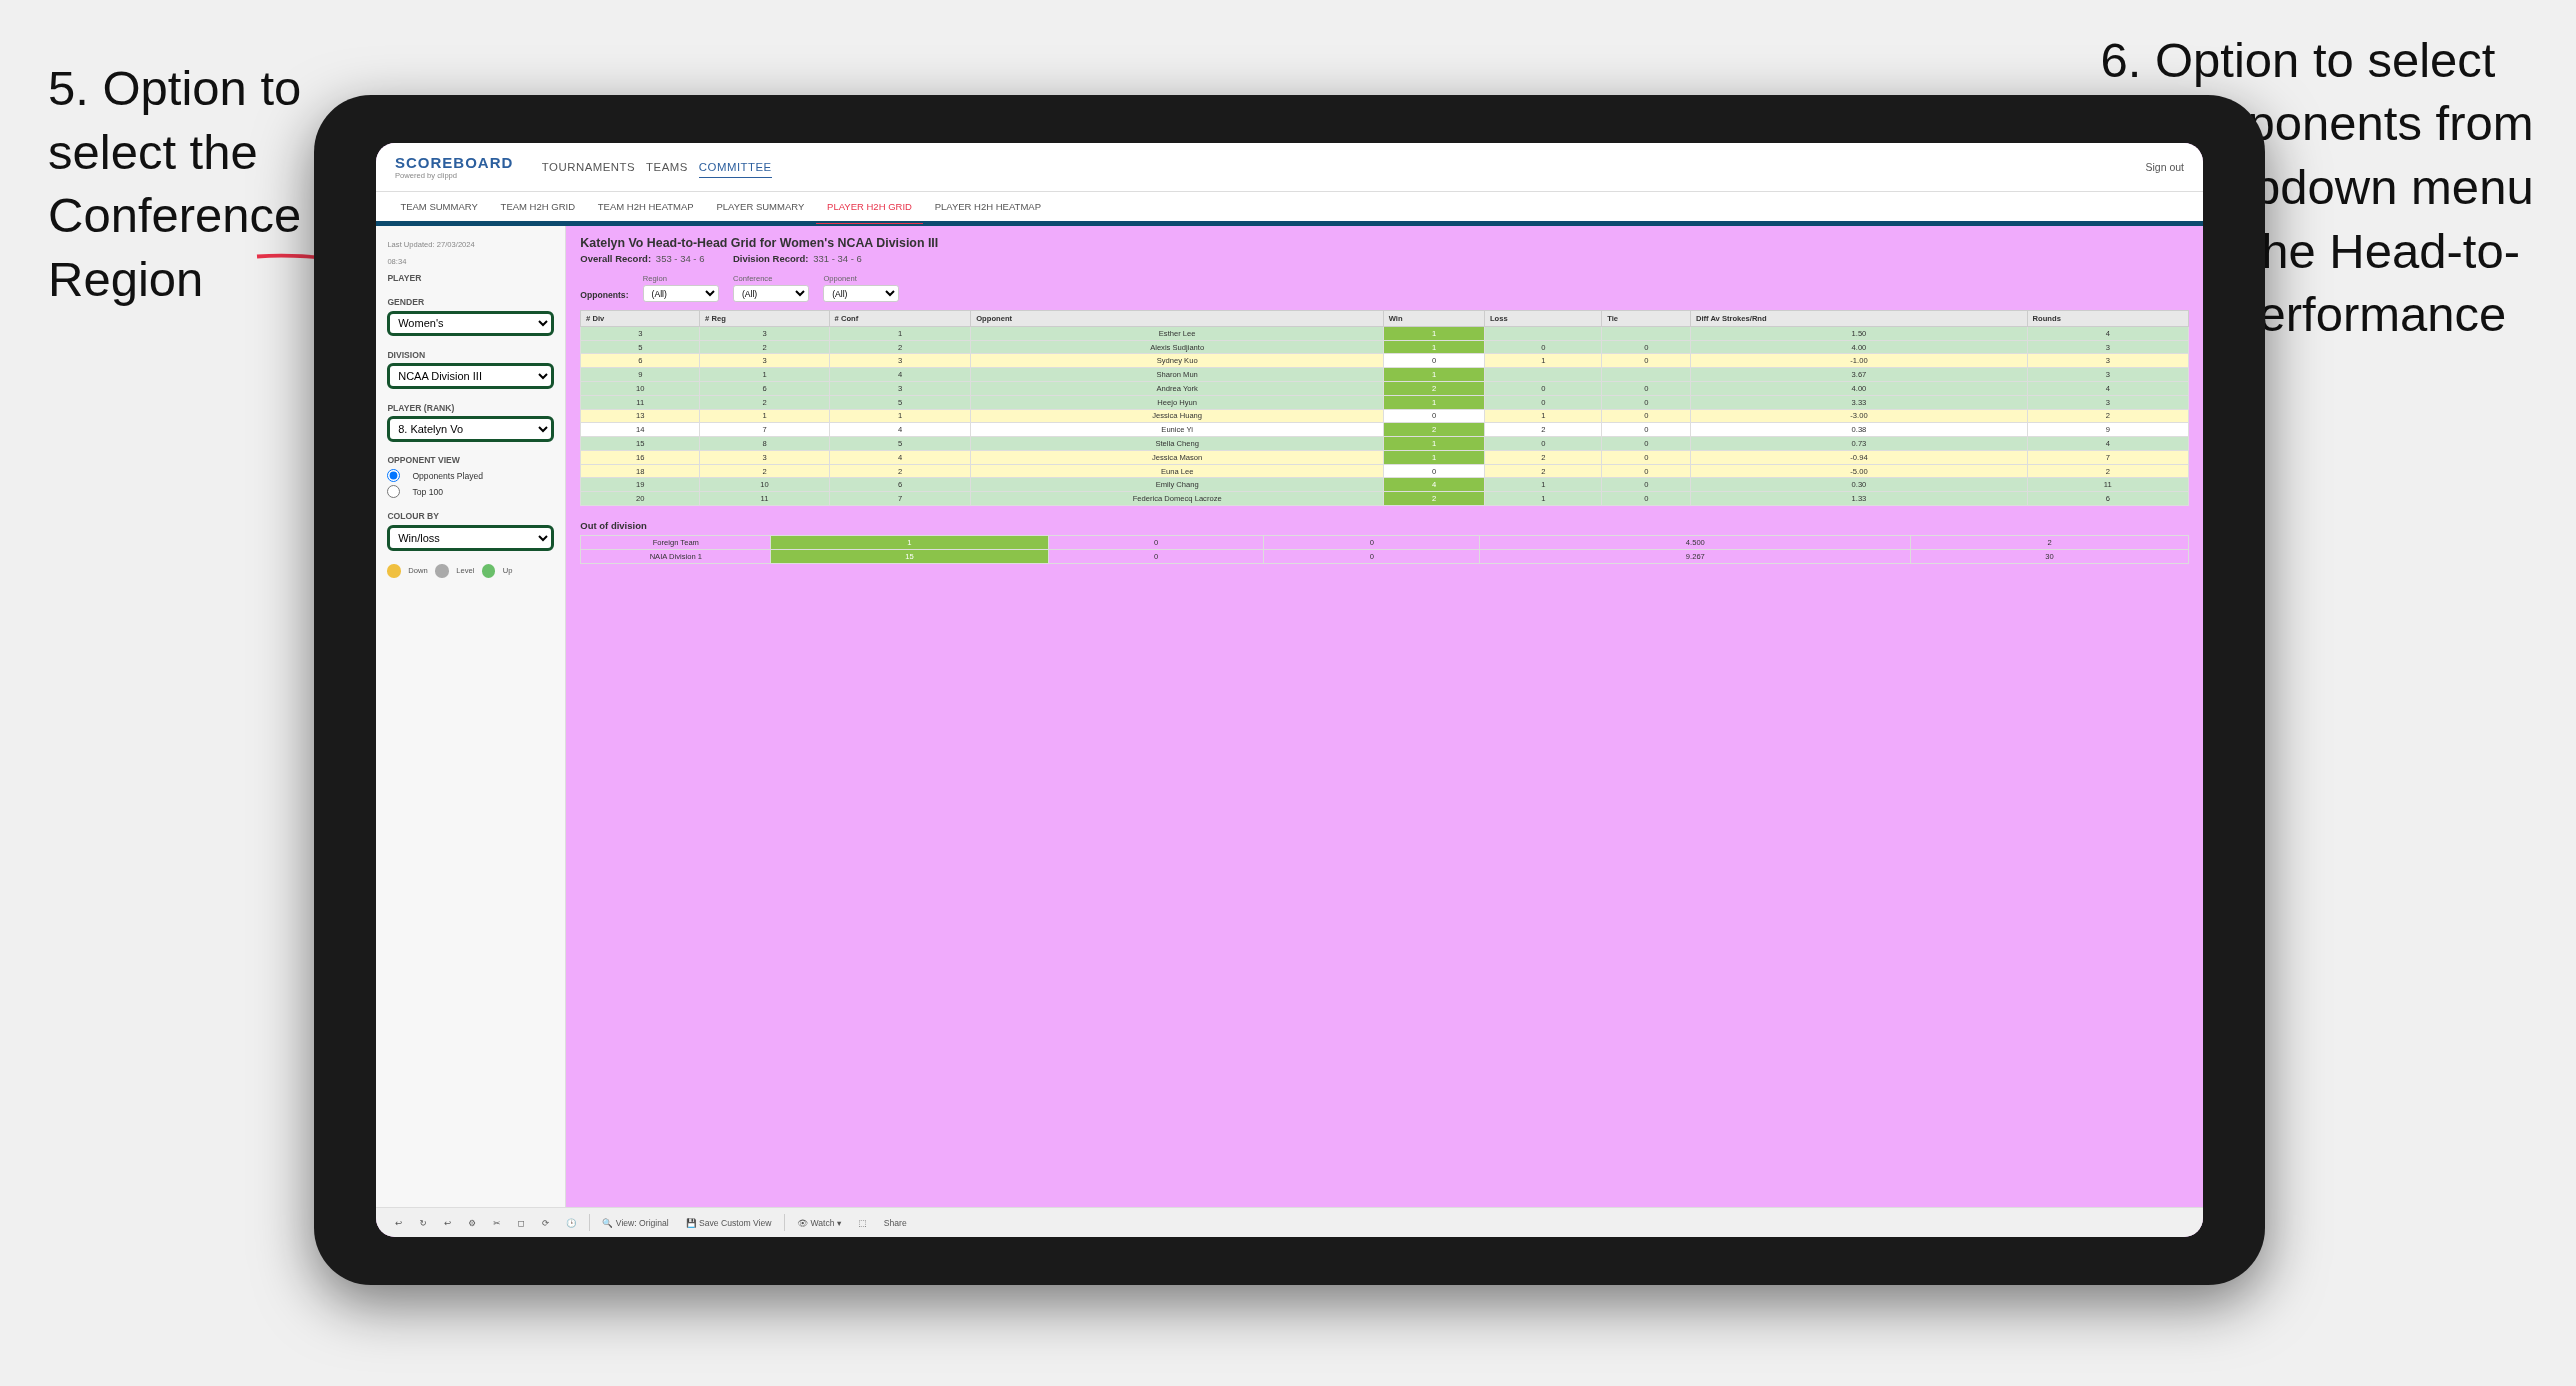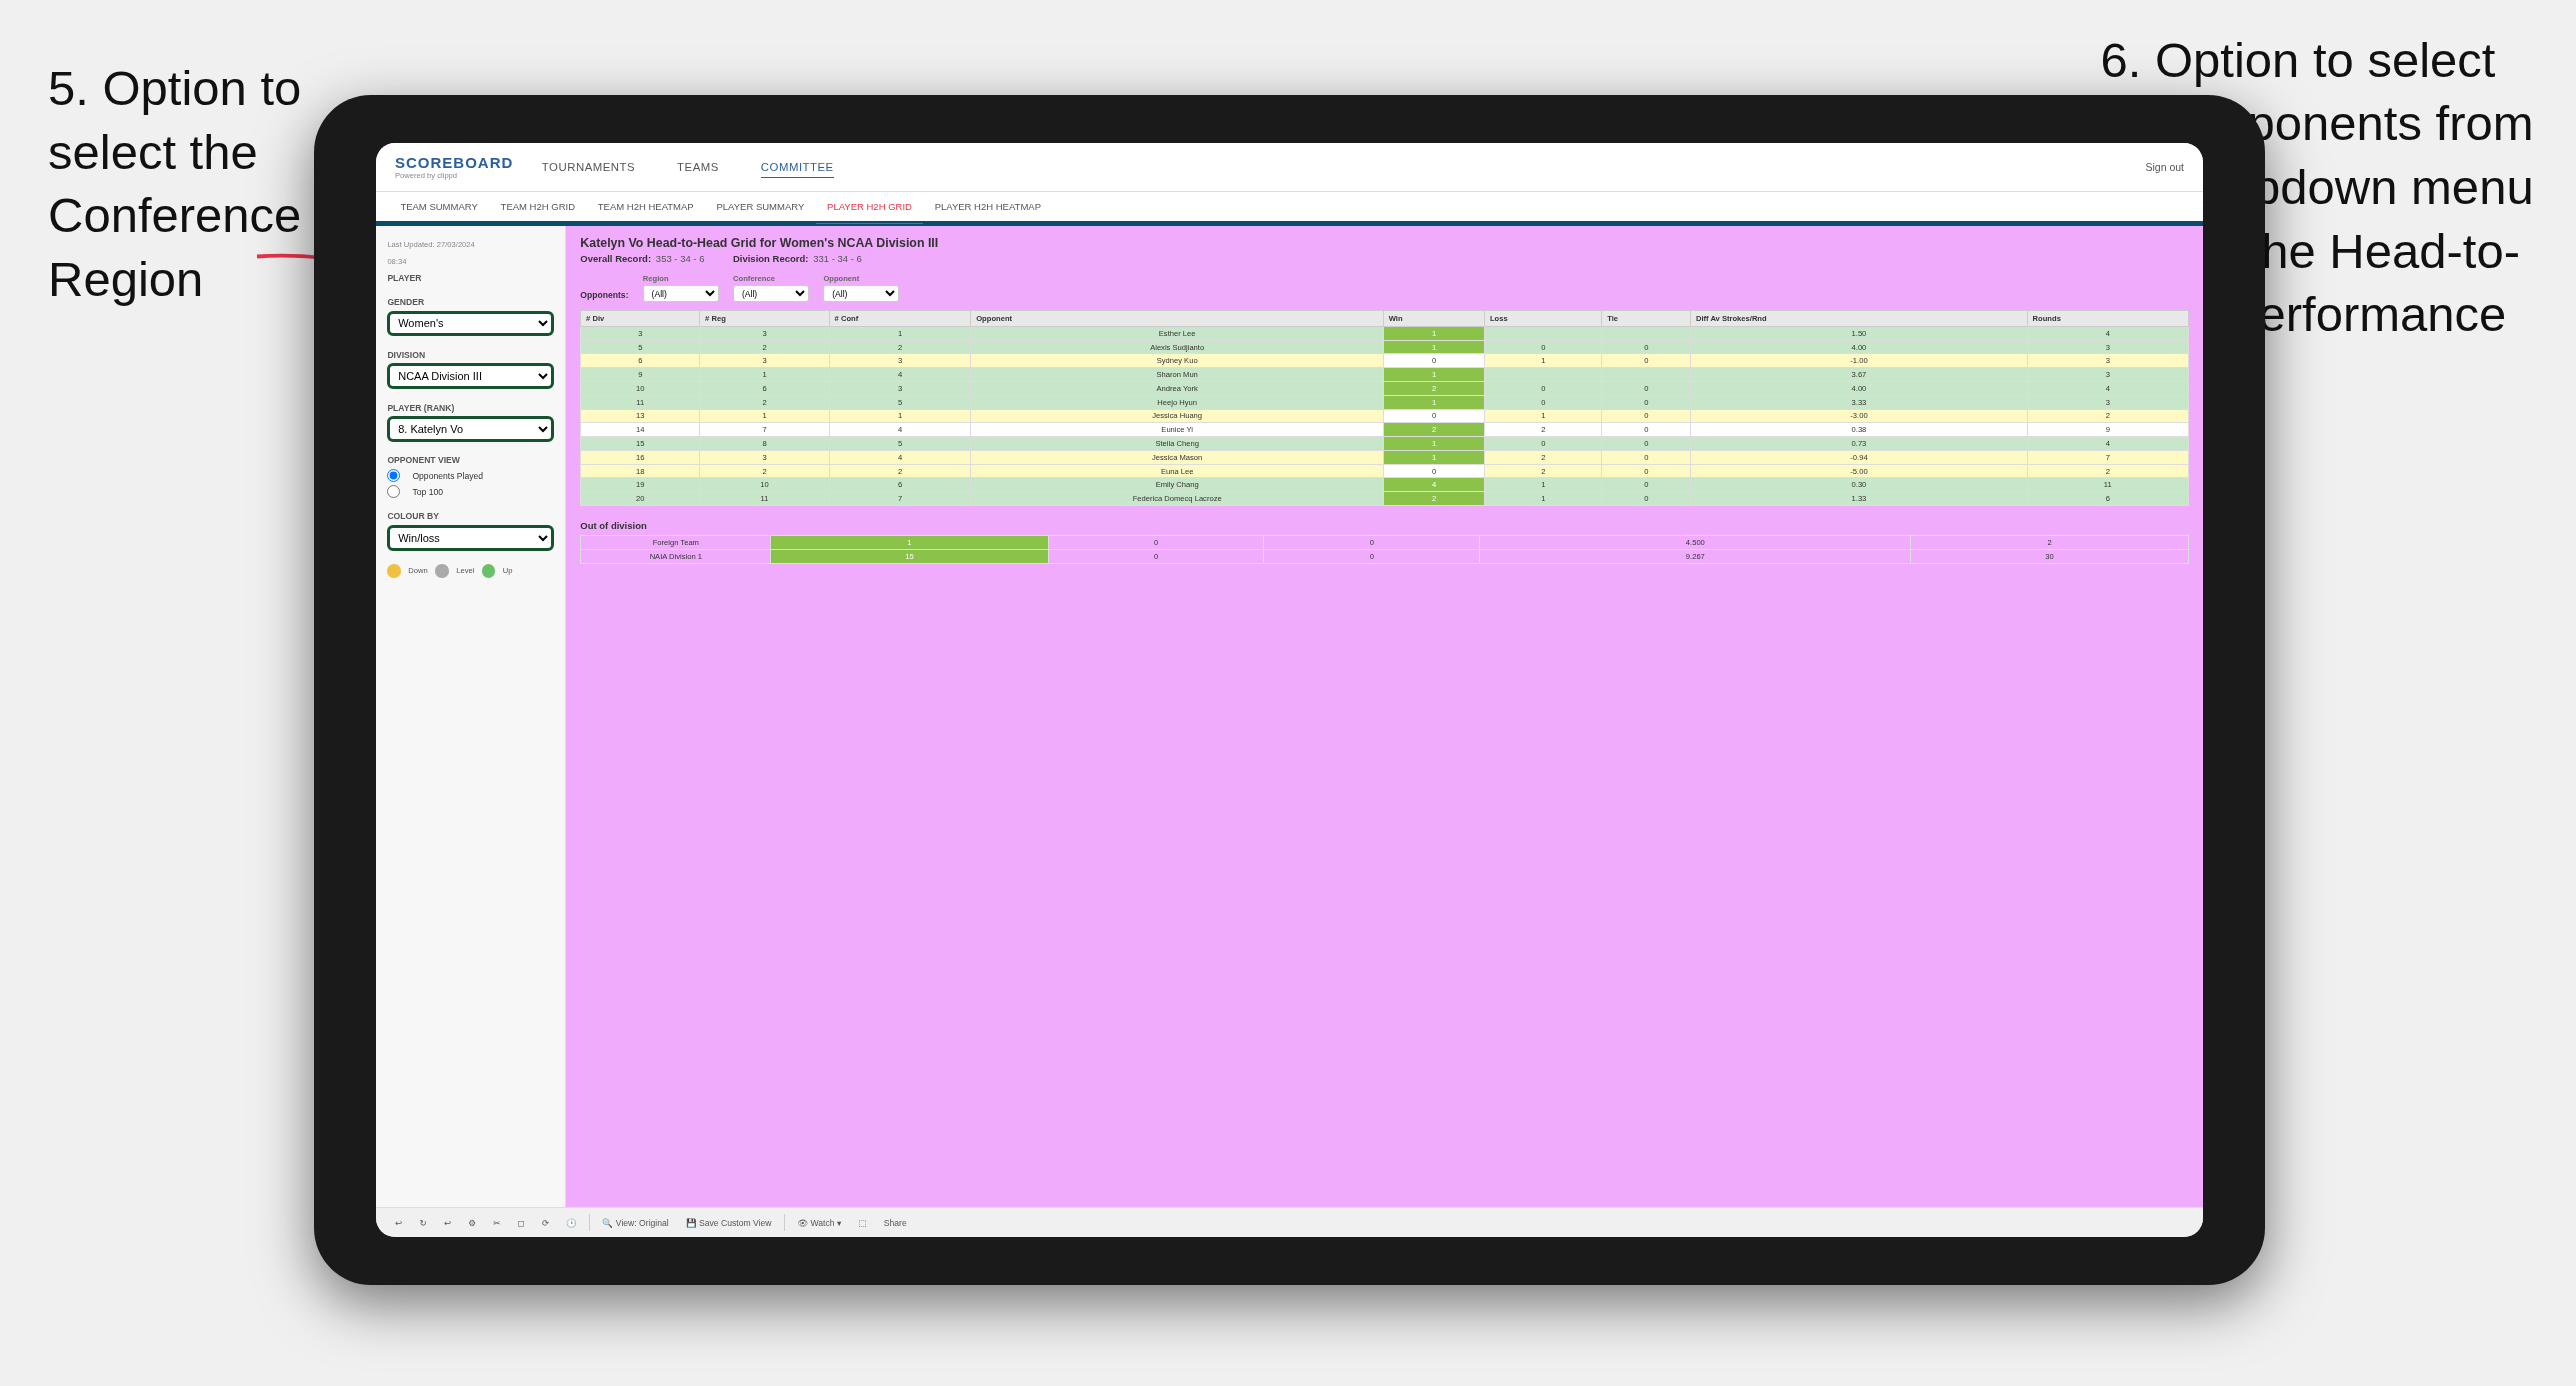--- a/index.html
+++ b/index.html
@@ -83,21 +83,21 @@
       letter-spacing: 1px;
     }
 
     .logo-sub {
       font-size: 7.6px;
       color: #888;
     }
 
     .nav-items {
       display: flex;
-      gap: 42px;
+      gap: 11px;
       flex: 1;
       text-align: right;
     }
 
     .nav-item {
       font-size: 11.4px;
       color: #555;
       padding: 4.8px 0;
       cursor: pointer;
       font-weight: 500;
@@ -262,21 +262,21 @@
 
     .filter-group {
       display: flex;
       flex-direction: column;
       gap: 1.9px;
     }
 
     .filter-label {
       font-size: 7.6px;
       color: #666;
-      font-weight: 700;
+      font-weight: 400;
     }
 
     .filter-select {
       font-size: 8.6px;
       padding: 1.9px 17px 1.9px 3.8px;
       border: 1px solid #ccc;
       border-radius: 2.9px;
       background: #fff;
       min-width: 76px;
     }

